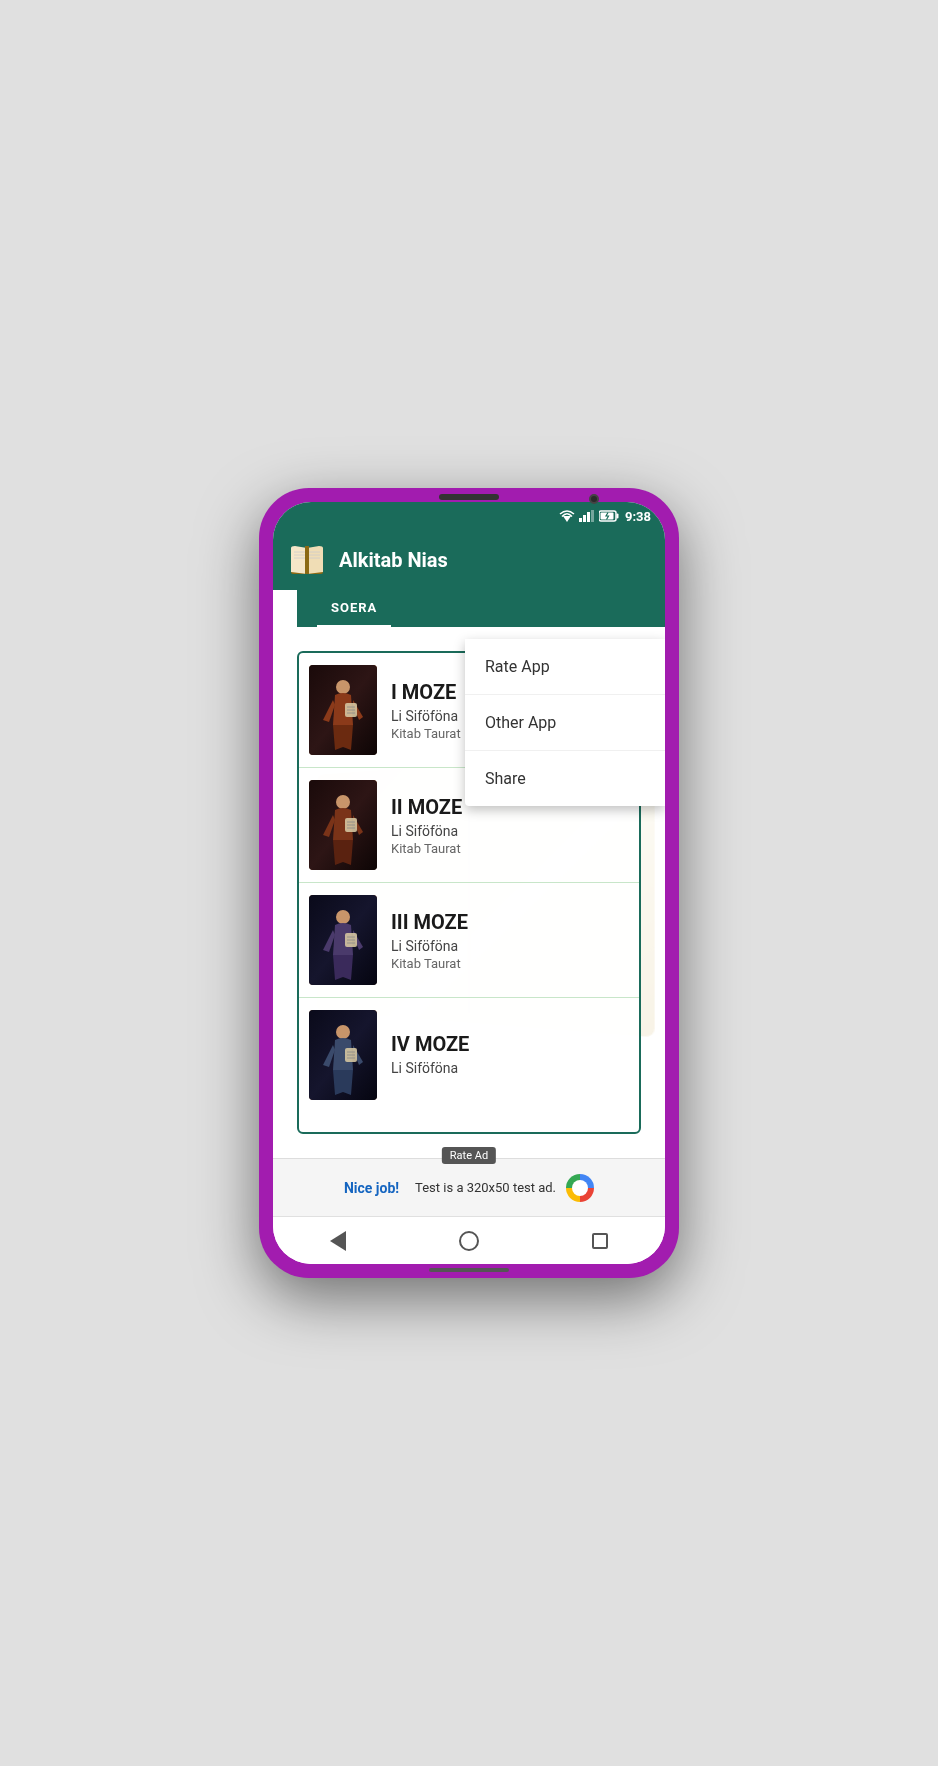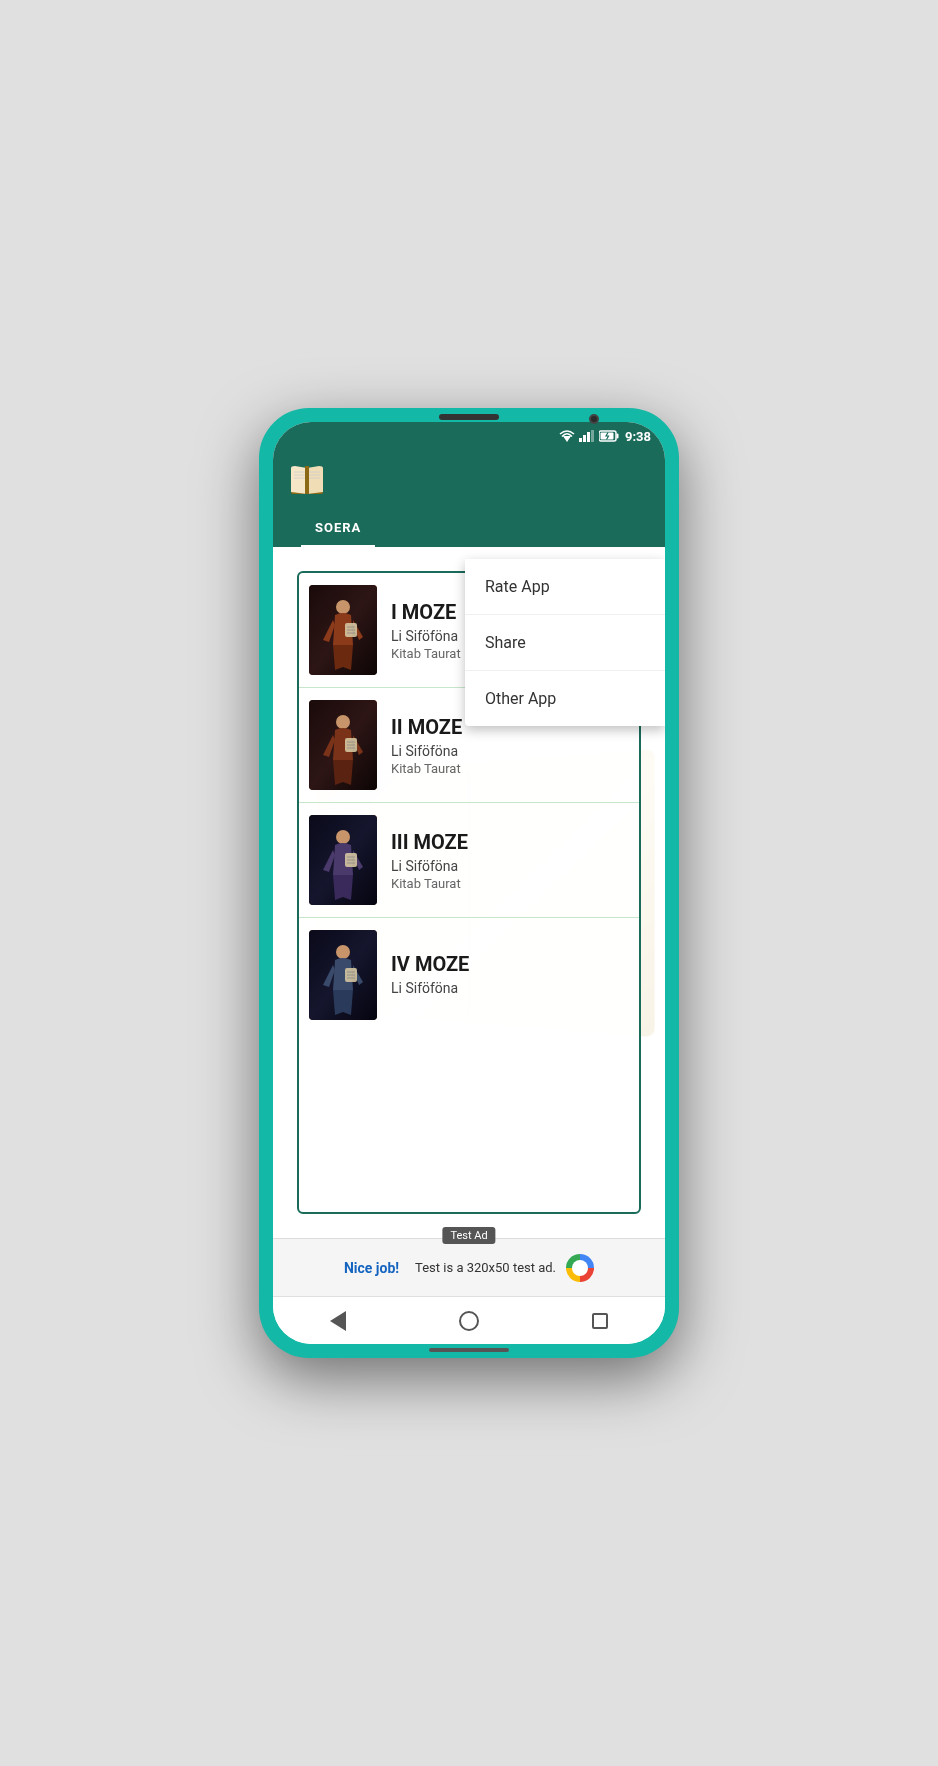--- a/index.html
+++ b/index.html
@@ -7,22 +7,22 @@
       background: #e0e0e0;
       display: flex;
       justify-content: center;
       align-items: center;
       min-height: 100vh;
       font-family: 'Roboto', Arial, sans-serif;
     }
 
     .phone-outer {
       width: 420px;
-      height: 950px;
-      background: #14b8a6;
+      height: 790px;
+      background: #a21caf;
       border-radius: 50px;
       padding: 14px;
       box-shadow: 0 20px 60px rgba(0,0,0,0.5);
       position: relative;
     }
 
     .phone-inner {
       width: 100%;
       height: 100%;
       background: #fff;
@@ -92,22 +92,23 @@
       font-weight: bold;
       flex: 1;
     }
 
     
     .tab-bar {
       background: #1a6b5a;
       display: flex;
       align-items: center;
       justify-content: flex-start;
-      padding: 0 28px;
+      padding: 0 20px;
       flex-shrink: 0;
+      margin-left: 24px;
     }
     .tab-item {
       color: #fff;
       font-size: 13px;
       font-weight: bold;
       padding: 10px 14px;
       letter-spacing: 1px;
       border-bottom: 2px solid #fff;
     }
 
@@ -385,20 +386,21 @@
           <rect x="18" y="6" width="4" height="28" fill="#8B6914"></rect>
 
           <line x1="7" y1="12" x2="18" y2="12" stroke="#ccc" stroke-width="0.8"></line>
           <line x1="7" y1="15" x2="18" y2="15" stroke="#ccc" stroke-width="0.8"></line>
           <line x1="7" y1="18" x2="18" y2="18" stroke="#ccc" stroke-width="0.8"></line>
           <line x1="22" y1="12" x2="33" y2="12" stroke="#ccc" stroke-width="0.8"></line>
           <line x1="22" y1="15" x2="33" y2="15" stroke="#ccc" stroke-width="0.8"></line>
           <line x1="22" y1="18" x2="33" y2="18" stroke="#ccc" stroke-width="0.8"></line>
         </svg>
       </div>
+      <span class="app-bar-title">Alkitab Nias</span>
     </div>
 
     <div class="tab-bar">
       <div class="tab-item">SOERA</div>
     </div>
 
     <div class="content-area">
 
       <div class="bible-bg">
         <div class="bible-bg-shape"></div>
@@ -521,28 +523,28 @@
             <div class="book-title">IV MOZE</div>
             <div class="book-subtitle">Li Siföföna</div>
             <div class="book-category"></div>
           </div>
         </div>
 
       </div>
 
       <div class="dropdown-overlay">
         <div class="dropdown-item">Rate App</div>
+        <div class="dropdown-item">Other App</div>
         <div class="dropdown-item">Share</div>
-        <div class="dropdown-item">Other App</div>
       </div>
 
     </div>
 
     <div class="ad-banner">
-      <span class="ad-label">Test Ad</span>
+      <span class="ad-label">Rate Ad</span>
       <span class="ad-nice">Nice job!</span>
       <span class="ad-text">Test is a 320x50 test ad.</span>
       <div class="ad-logo">
         <div class="ad-logo-inner"></div>
       </div>
     </div>
 
     <div class="nav-bar">
       <div class="nav-btn">
         <div class="nav-back"></div>

